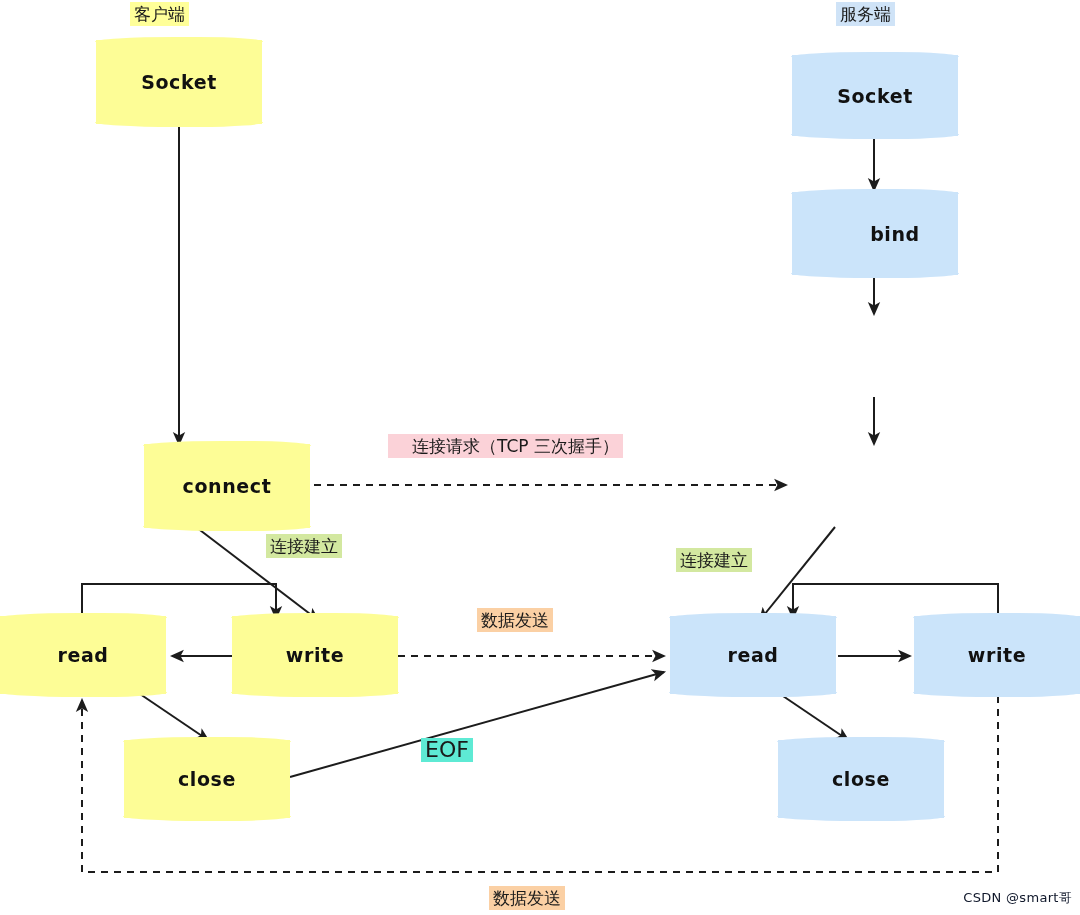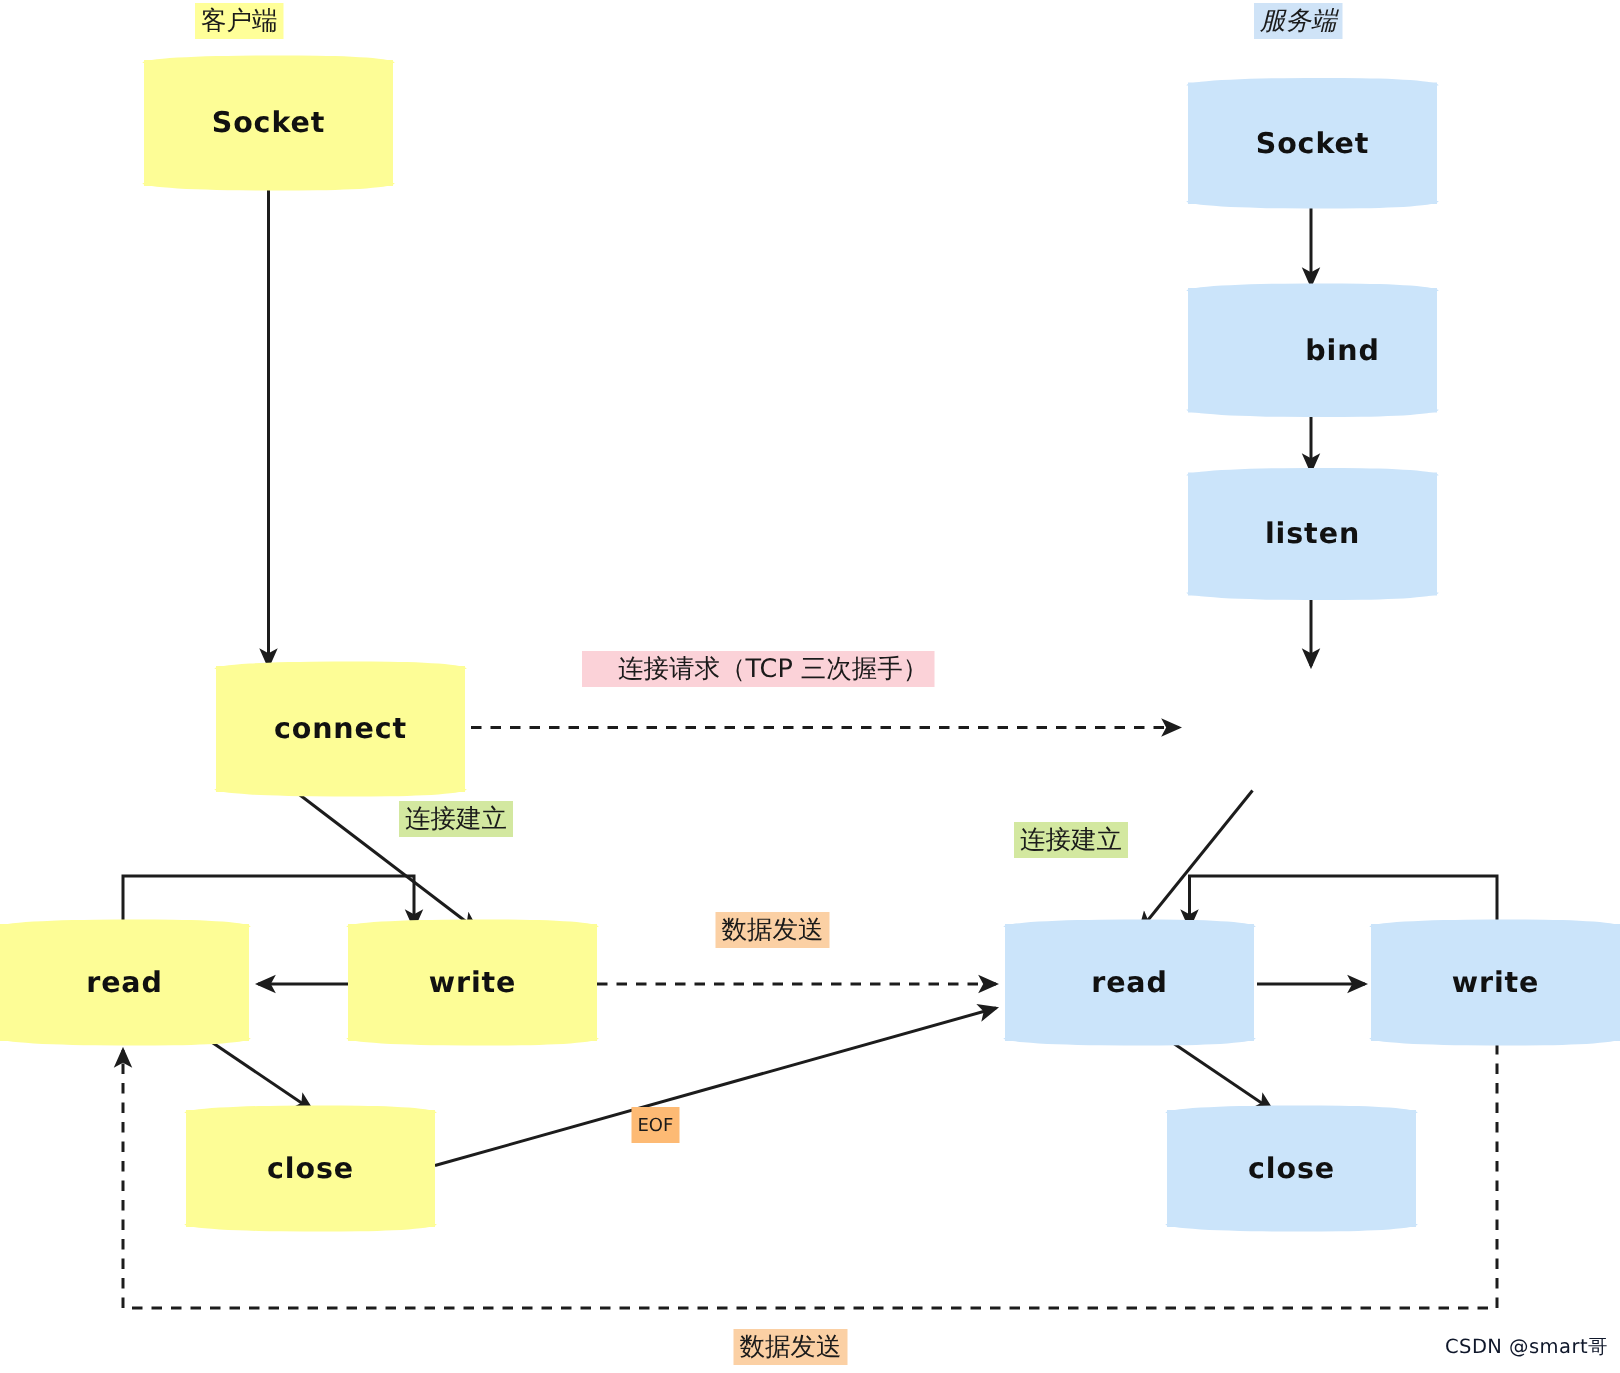--- a/index.html
+++ b/index.html
@@ -63,25 +63,25 @@
     position: absolute;
     font-family: "DejaVu Sans", sans-serif;
     font-size: 17px;
     line-height: 22px;
     color: #1a1a1a;
     padding: 1px 4px;
     white-space: nowrap;
     z-index: 4;
   }
   .tag.yellow { background: #ffff99; text-align: right; }
-  .tag.blue   { background: #cfe3f7; font-style: italic; }
+  .tag.blue   { background: #cfe3f7; }
   .tag.pink   { background: #fbd2d8; }
   .tag.green  { background: #d3e8a0; }
   .tag.orange { background: #fbd0a4; }
-  .tag.gray   { background: #fdba74; font-size: 12px; }
+  .tag.gray   { background: #5eead4; font-size: 22px; }
 
   .watermark {
     position: absolute;
     right: 8px;
     bottom: 8px;
     font-family: "DejaVu Sans", sans-serif;
     font-size: 13px;
     color: #0f172a;
     letter-spacing: 0.3px;
     z-index: 4;
@@ -149,21 +149,20 @@
   <div class="node client" style="left:0px; top:616px; width:166px; height:78px;">read</div>
 
   <div class="node client" style="left:232px; top:616px; width:166px; height:78px;">write</div>
 
   <div class="node client" style="left:124px; top:740px; width:166px; height:78px;">close</div>
 
   <div class="node server" style="left:792px; top:55px; width:166px; height:81px;">Socket</div>
 
   <div class="node server" style="left:792px; top:192px; width:166px; height:83px;padding-left:40px;">bind</div>
 
-  <div class="node server" style="left:792px; top:315px; width:166px; height:82px;">listen</div>
 
 
   <div class="node server" style="left:670px; top:616px; width:166px; height:78px;">read</div>
 
   <div class="node server" style="left:914px; top:616px; width:166px; height:78px;">write</div>
 
   <div class="node server" style="left:778px; top:740px; width:166px; height:78px;">close</div>
 
   <div class="tag pink" style="left:388px; top:434px;padding-left:24px;">连接请求（TCP 三次握手）</div>
 

